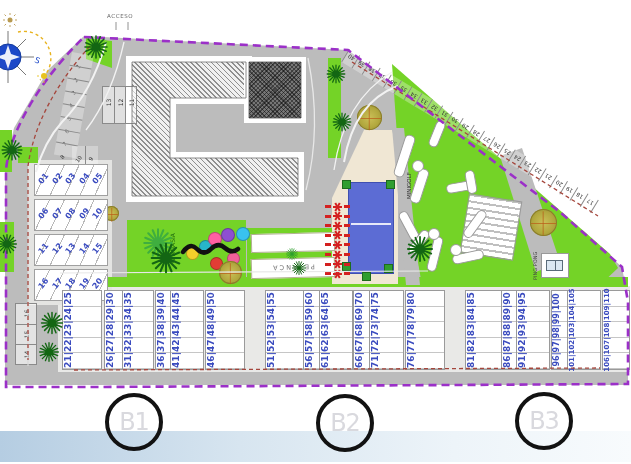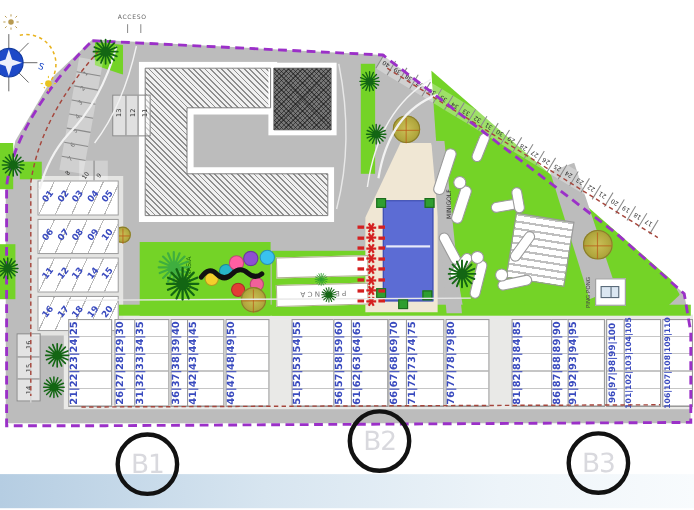--- a/index.html
+++ b/index.html
@@ -436,17 +436,17 @@
         <circle r="3" fill="#e8c31e" stroke="none"></circle>
         <path d="M0,-5 L0,-7 M5,0 L7,0 M0,5 L0,7 M-5,0 L-7,0" stroke-width="0.9"></path>
       </g>
       <text x="34" y="62" font-size="8" fill="#1d49c8" transform="rotate(22 34 62)" id="compass-s">S</text>
     </g>
   </svg>
 
   <div class="band"></div>
   <div id="markers">
       <div class="bmark" style="left: 105px; top: 393px;">B1</div>
-      <div class="bmark" style="left: 316px; top: 372px;">B2</div>
+      <div class="bmark" style="left: 316px; top: 394px;">B2</div>
       <div class="bmark" style="left: 515px; top: 392px;">B3</div>
     </div>
 
 </div>
 
 </body></html>

